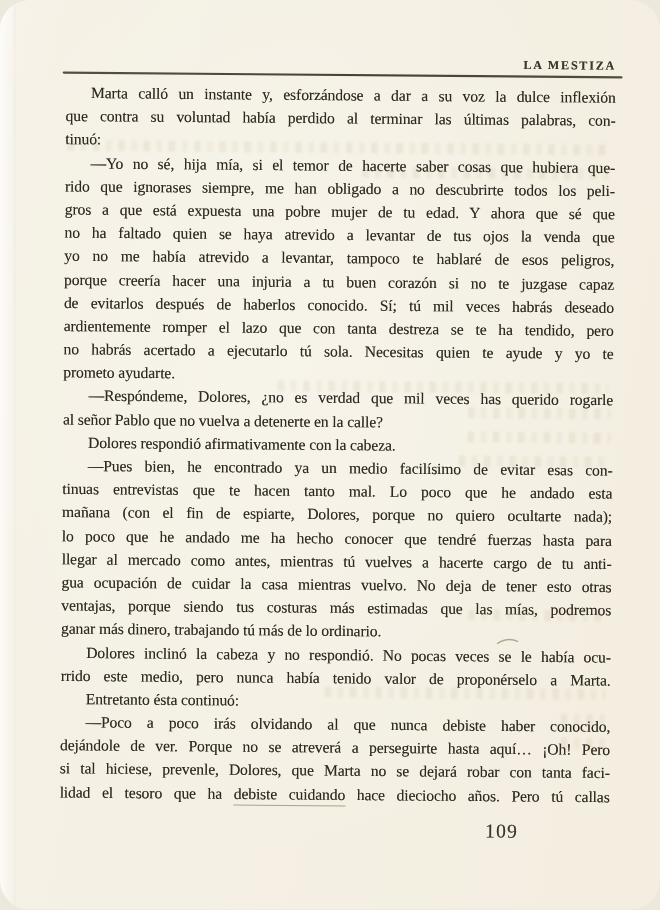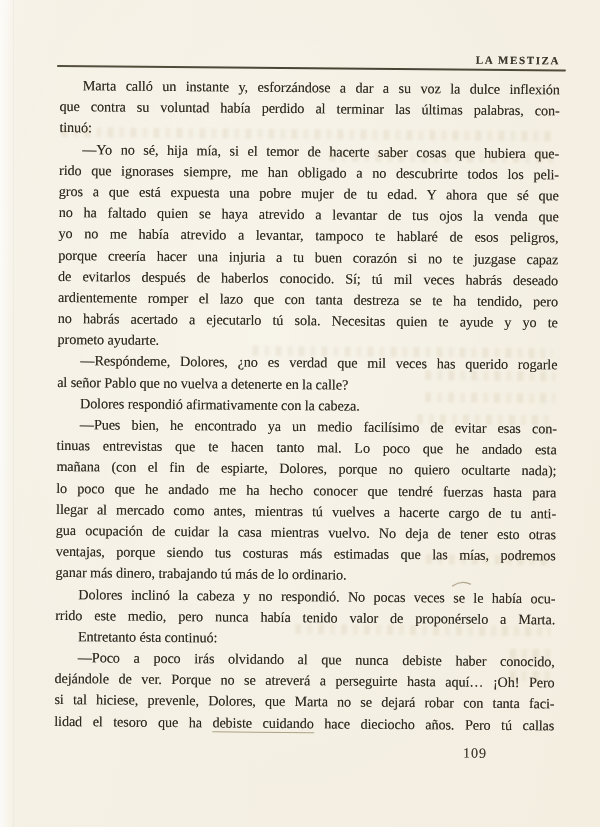--- a/index.html
+++ b/index.html
@@ -6,20 +6,21 @@
   body {
     width: 600px; height: 827px; overflow: hidden;
     background: #ece8db;
     font-family: "Liberation Serif", serif;
   }
   .scan-page {
     position: relative; width: 600px; height: 827px; overflow: hidden;
     background:
       radial-gradient(ellipse at 45% 40%, rgba(255,255,255,0.25), rgba(0,0,0,0) 70%),
       linear-gradient(100deg, #fbf9f2 0px, #f7f3e9 16px, #f5f1e5 70px, #f3eee0 100%);
+    border-radius: 27px;
   }
   .edge-left {
     position: absolute; left: 0; top: 0; width: 13px; height: 827px;
     background: linear-gradient(90deg, #fcfbf8, rgba(252,251,248,0));
     border-right: 1px solid rgba(120,110,88,0.10);
   }
   
   .content {
     position: absolute; left: 0; top: 0; width: 600px; height: 827px;
     transform: rotate(0.5deg); transform-origin: 60px 62px;
@@ -46,22 +47,22 @@
     height: 21.2px; white-space: nowrap;
     text-align: justify; text-align-last: justify; text-justify: inter-word;
   }
   .line.indent { text-indent: 23px; }
   .line.short { text-align-last: left; }
   .pencil-underline {
     border-bottom: 1.5px solid rgba(116,98,60,0.55);
     padding-bottom: 1px;
   }
   .page-number {
-    position: absolute; top: 742px; left: 469px;
-    font-size: 14px; letter-spacing: 1px; color: #3c372c;
+    position: absolute; top: 742px; left: 447px;
+    font-size: 18px; letter-spacing: 1px; color: #3c372c;
     text-shadow: 0 0 0.4px rgba(60,55,44,0.5);
   }
   
   .ghost {
     position: absolute; height: 10px; opacity: 0.55; filter: blur(1.2px);
     border-radius: 2px;
     background: repeating-linear-gradient(90deg,
       rgba(150,120,62,0.17) 0 5px, rgba(150,120,62,0) 7px 11px,
       rgba(150,120,62,0.12) 13px 16px, rgba(150,120,62,0) 18px 23px);
   }

